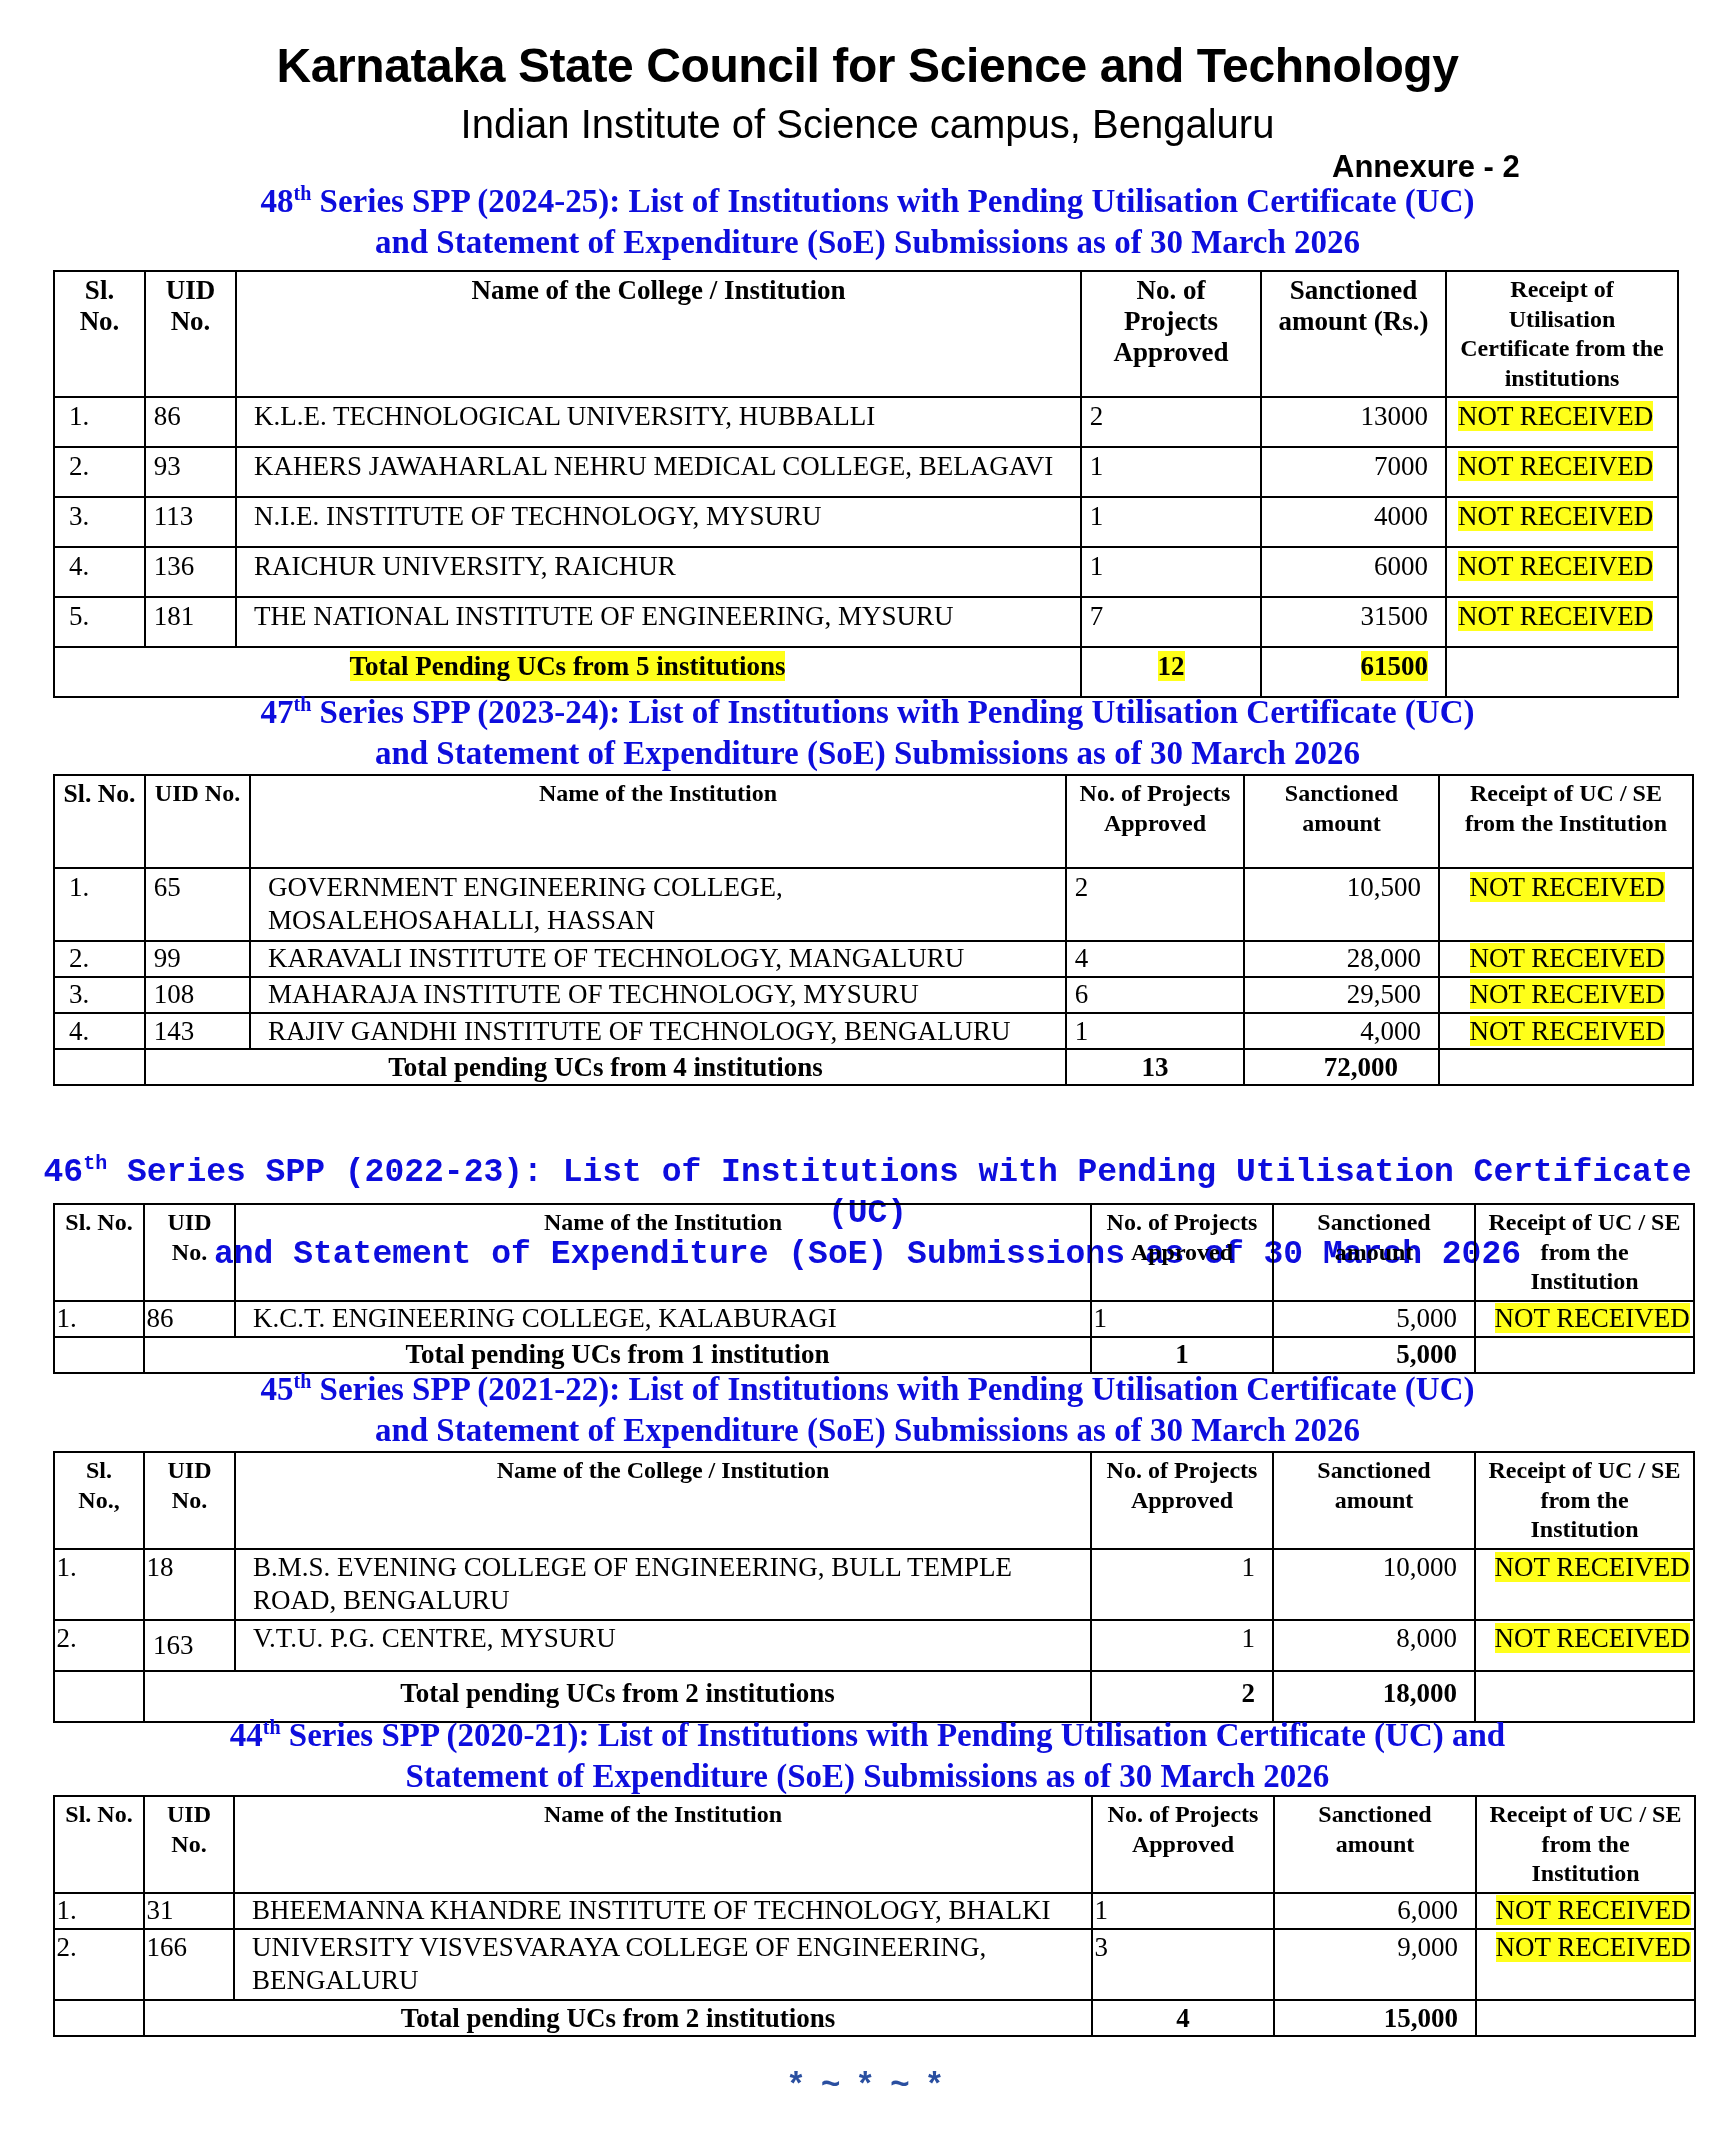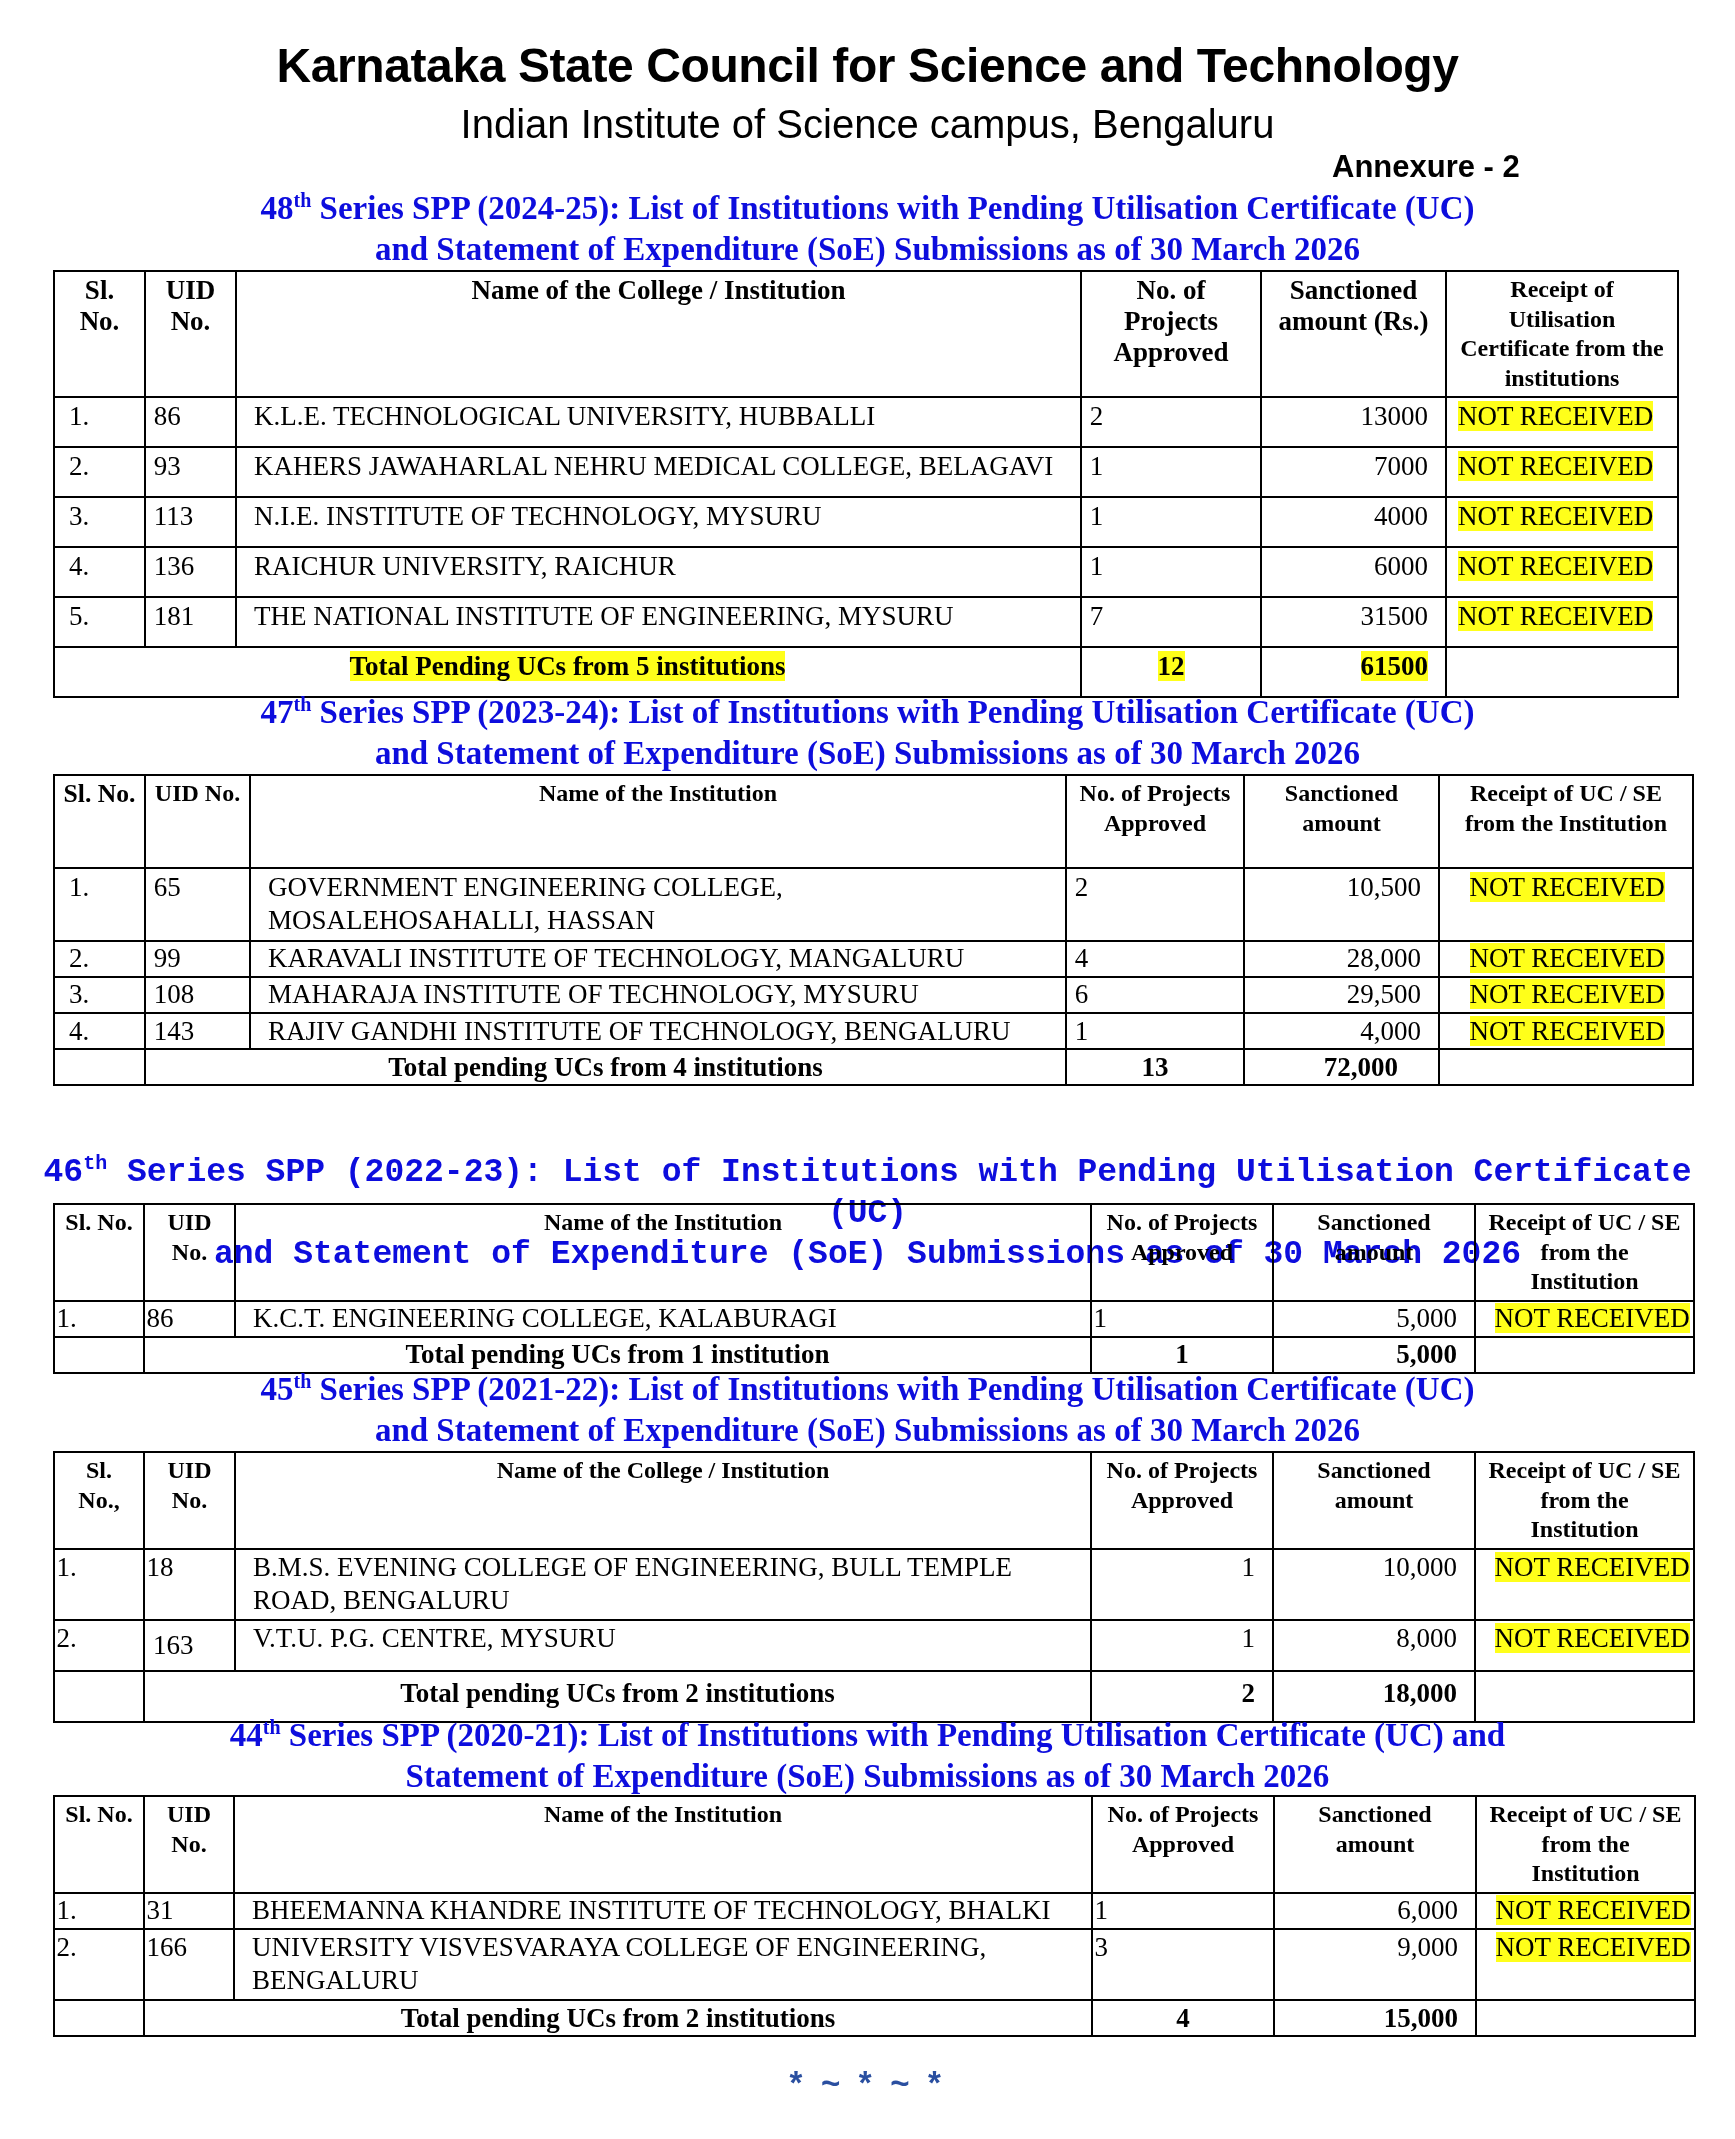--- a/index.html
+++ b/index.html
@@ -54,21 +54,21 @@
     font-family: "Liberation Sans", "DejaVu Sans", sans-serif;
   }
 </style>
 </head>
 <body>
 
 <div class="org-title">Karnataka State Council for Science and Technology</div>
 <div class="org-sub">Indian Institute of Science campus, Bengaluru</div>
 <div class="annexure">Annexure - 2</div>
 
-<div class="sec-title" style="top:188px;">
+<div class="sec-title" style="top:181px;">
   <div><span>48</span><sup>th</sup><span> Series SPP (2024-25): List of Institutions with Pending Utilisation Certificate (UC)</span></div>
   <div>and Statement of Expenditure (SoE) Submissions as of 30 March 2026</div>
 </div>
 <table class="uc" style="left:43px; top:270px; width:1624px;">
   <colgroup>
       <col style="width:91px">
       <col style="width:91px">
       <col style="width:845px">
       <col style="width:180px">
       <col style="width:185px">

